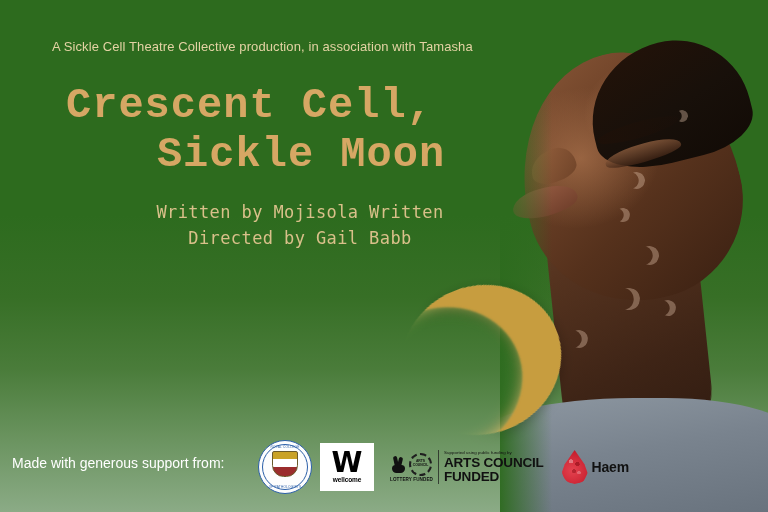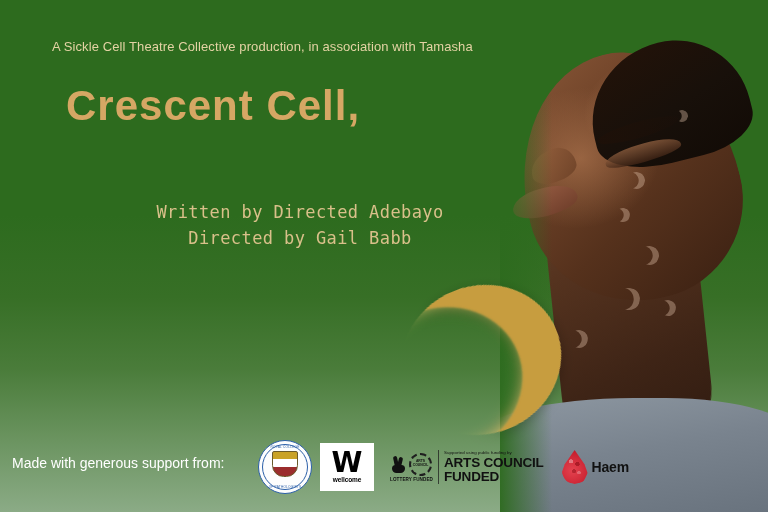--- a/index.html
+++ b/index.html
@@ -88,21 +88,21 @@
     filter:drop-shadow(0 3px 6px rgba(0,0,0,.22));
   }
 
   
   .tagline{
     position:absolute;left:52px;top:39px;
     font-size:13px;color:#e4d3a4;letter-spacing:.1px;white-space:nowrap;
   }
   .title{
     position:absolute;left:66px;top:82px;width:470px;
-    font-family:Liberation Sans, sans-serif;
+    font-family:Liberation Mono, monospace;
     font-weight:700;font-size:42px;line-height:1.16;
     color:#d6a764;letter-spacing:1px;
   }
   .title .line2{display:block;text-align:center;}
   .credits{
     position:absolute;left:60px;top:200px;width:480px;text-align:center;
     font-family:"DejaVu Sans Mono","Liberation Mono",monospace;
     font-size:17px;line-height:1.5;color:#d9c08a;letter-spacing:.4px;
   }
   .url{
@@ -255,24 +255,25 @@
     <div class="shirt"></div>
     <div class="photo-fade"></div>
   </div>
 
   <div class="moon"></div>
 
   <div class="tagline">A Sickle Cell Theatre Collective production, in association with Tamasha</div>
 
   <div class="title">
     <span>Crescent Cell,</span>
+    <span class="line2">Sickle Moon</span>
   </div>
 
   <div class="credits">
-    <div>Written by Directed Adebayo</div>
+    <div>Written by Mojisola Written</div>
     <div>Directed by Gail Babb</div>
   </div>
 
 
   <div class="support-label">Made with generous support from:</div>
 
   <div class="logos">
 
     <div class="logo-crest">
       <div class="ring"></div>

